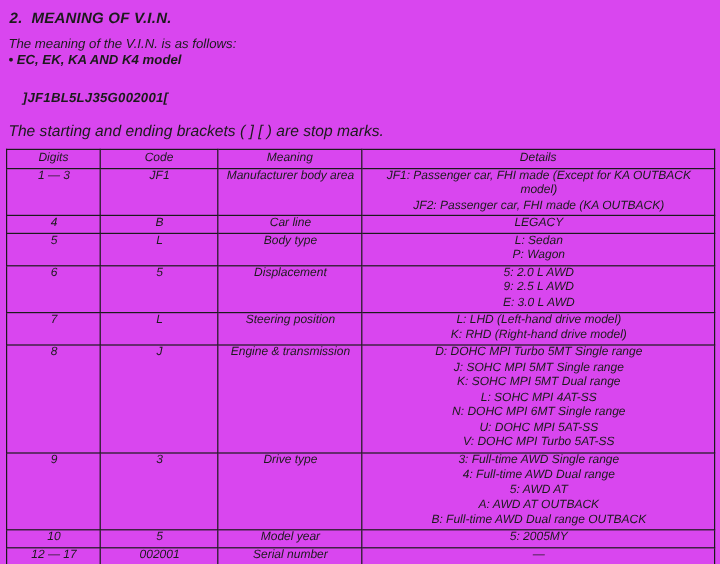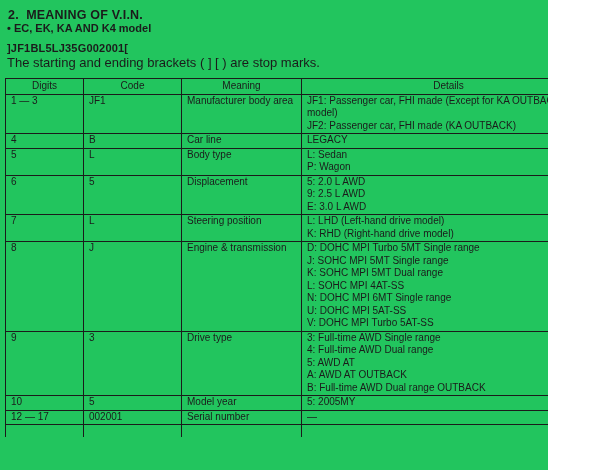--- a/index.html
+++ b/index.html
@@ -2,27 +2,28 @@
 <html><head>
 <meta charset="utf-8">
 <style>
   html, body {
     margin: 0;
     padding: 0;
     background: #ffffff;
   }
   .page {
     position: relative;
-    width: 548px;
+    width: 600px;
     height: 470px;
-    background: #22c55e;
+    background: #d946ef;
     color: #1b1b1b;
     font-family: "Liberation Sans", sans-serif;
     overflow: hidden;
     box-sizing: border-box;
+    font-style: italic;
   }
   .page-title {
     margin: 0;
     padding: 8px 0 0 8px;
     font-size: 12.5px;
     font-weight: bold;
     letter-spacing: 0.2px;
     white-space: pre-wrap;
   }
   .intro-text {
@@ -32,21 +33,21 @@
     line-height: 13px;
   }
   .model-bullet {
     margin: 0;
     padding: 0 0 0 7px;
     font-size: 11px;
     font-weight: bold;
     line-height: 13px;
   }
   .vin-string {
-    margin: 0;
+    margin: 12px;
     padding: 7px 0 0 7px;
     font-size: 11px;
     font-weight: bold;
     line-height: 13px;
     letter-spacing: 0.2px;
   }
   .stop-note {
     margin: 0;
     padding: 1px 0 0 7px;
     font-size: 13px;
@@ -64,21 +65,21 @@
     border: 1px solid #1b1b1b;
     vertical-align: top;
     line-height: 12.5px;
     overflow: hidden;
   }
   table.vin-table th {
     font-weight: normal;
     padding: 1px 2px;
   }
   table.vin-table td {
-    text-align: left;
+    text-align: center;
     padding: 0px 4px 1px 5px;
   }
   col.c-digits  { width: 78px; }
   col.c-code    { width: 98px; }
   col.c-meaning { width: 120px; }
   col.c-details { width: 294px; }
   td.center { text-align: center; }
   .stub-row {
     position: relative;
     width: 590px;
@@ -93,20 +94,21 @@
     background: #1b1b1b;
   }
 </style>
 </head>
 <body>
 
 <div class="page">
 
   <h1 class="page-title">2.  MEANING OF V.I.N.</h1>
 
+  <p class="intro-text">The meaning of the V.I.N. is as follows:</p>
   <p class="model-bullet">• EC, EK, KA AND K4 model</p>
 
   <p class="vin-string">]JF1BL5LJ35G002001[</p>
   <p class="stop-note">The starting and ending brackets ( ] [ ) are stop marks.</p>
 
   <table class="vin-table">
     <colgroup>
       <col class="c-digits">
       <col class="c-code">
       <col class="c-meaning">

